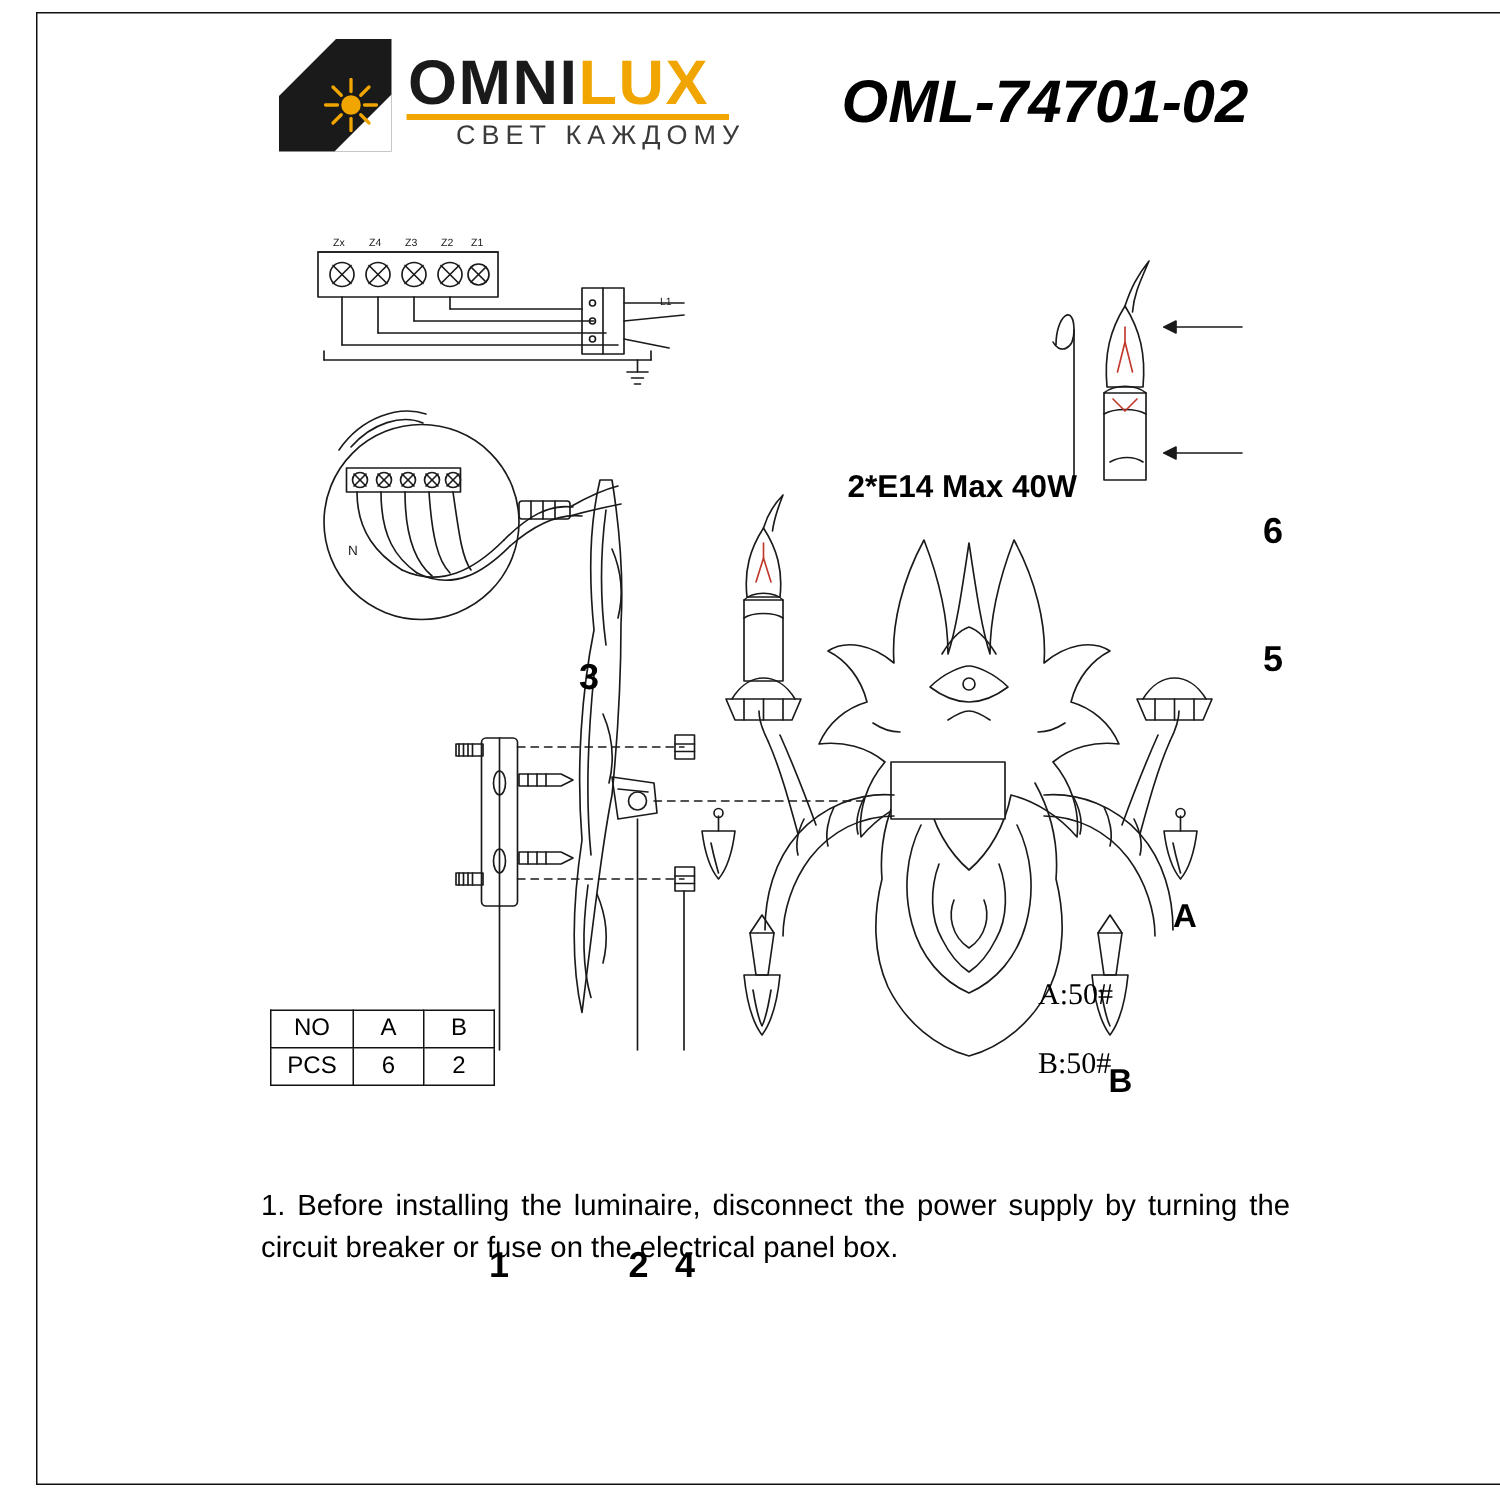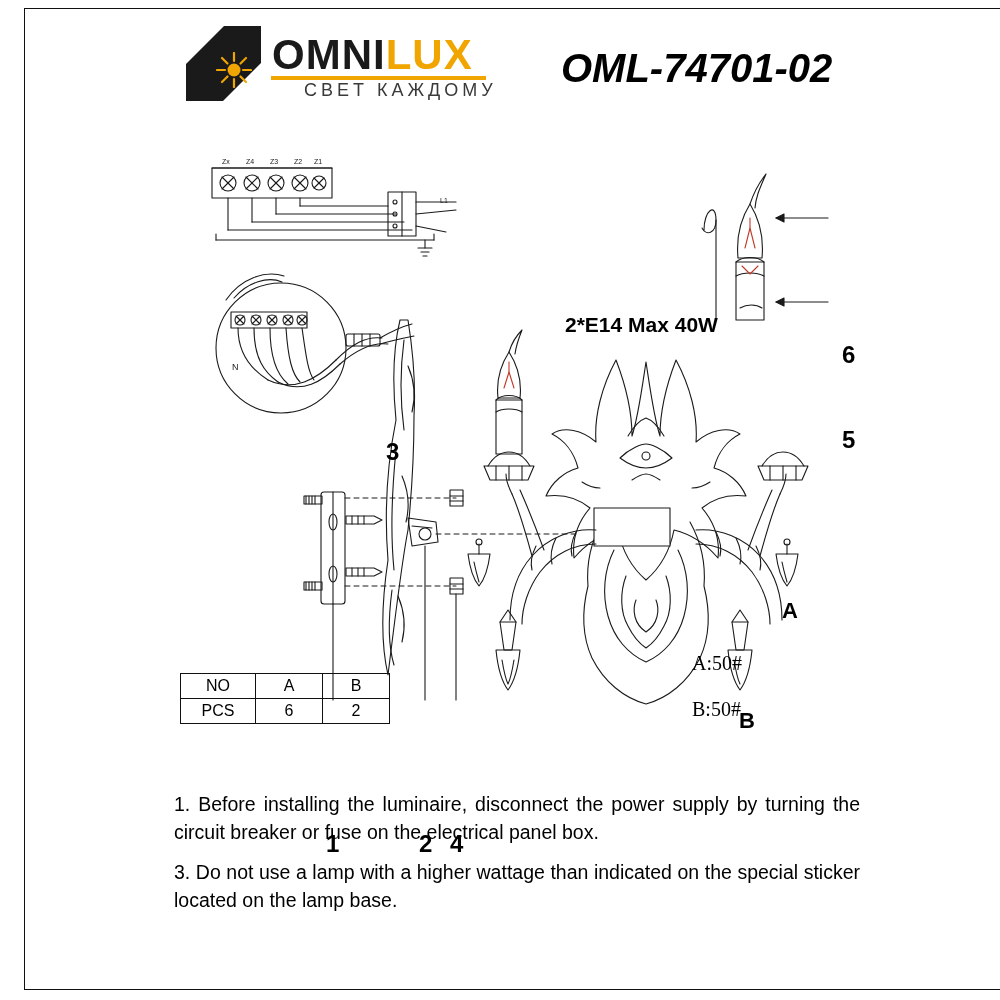--- a/index.html
+++ b/index.html
@@ -148,21 +148,21 @@
   .parts-table {
     position: absolute;
     left: 164px; top: 673px;
     border-collapse: collapse;
     font-family: "Liberation Sans", sans-serif;
     font-size: 16px;
   }
   .parts-table td {
     border: 1px solid #111;
     text-align: center;
-    padding: 2px 16px;
+    padding: 2px 6px;
     height: 20px;
   }
   .parts-table .c-label { width: 42px; }
   .parts-table .c-val { width: 34px; }
 
   
   .instructions {
     position: absolute;
     left: 146px; top: 778px;
     width: 710px;
@@ -511,15 +511,14 @@
     <tr>
       <td class="c-label">PCS</td>
       <td class="c-val">6</td>
       <td class="c-val">2</td>
     </tr>
   </tbody>
     </table>
 
   <div class="instructions">
     <p>1. Before installing the luminaire, disconnect the power supply by turning the circuit breaker or fuse on the electrical panel box.</p>
-    <p>3. Do not use a lamp with a higher wattage than indicated on the special sticker located on the lamp base.</p>
   </div>
 </div>
 
 </body></html>

